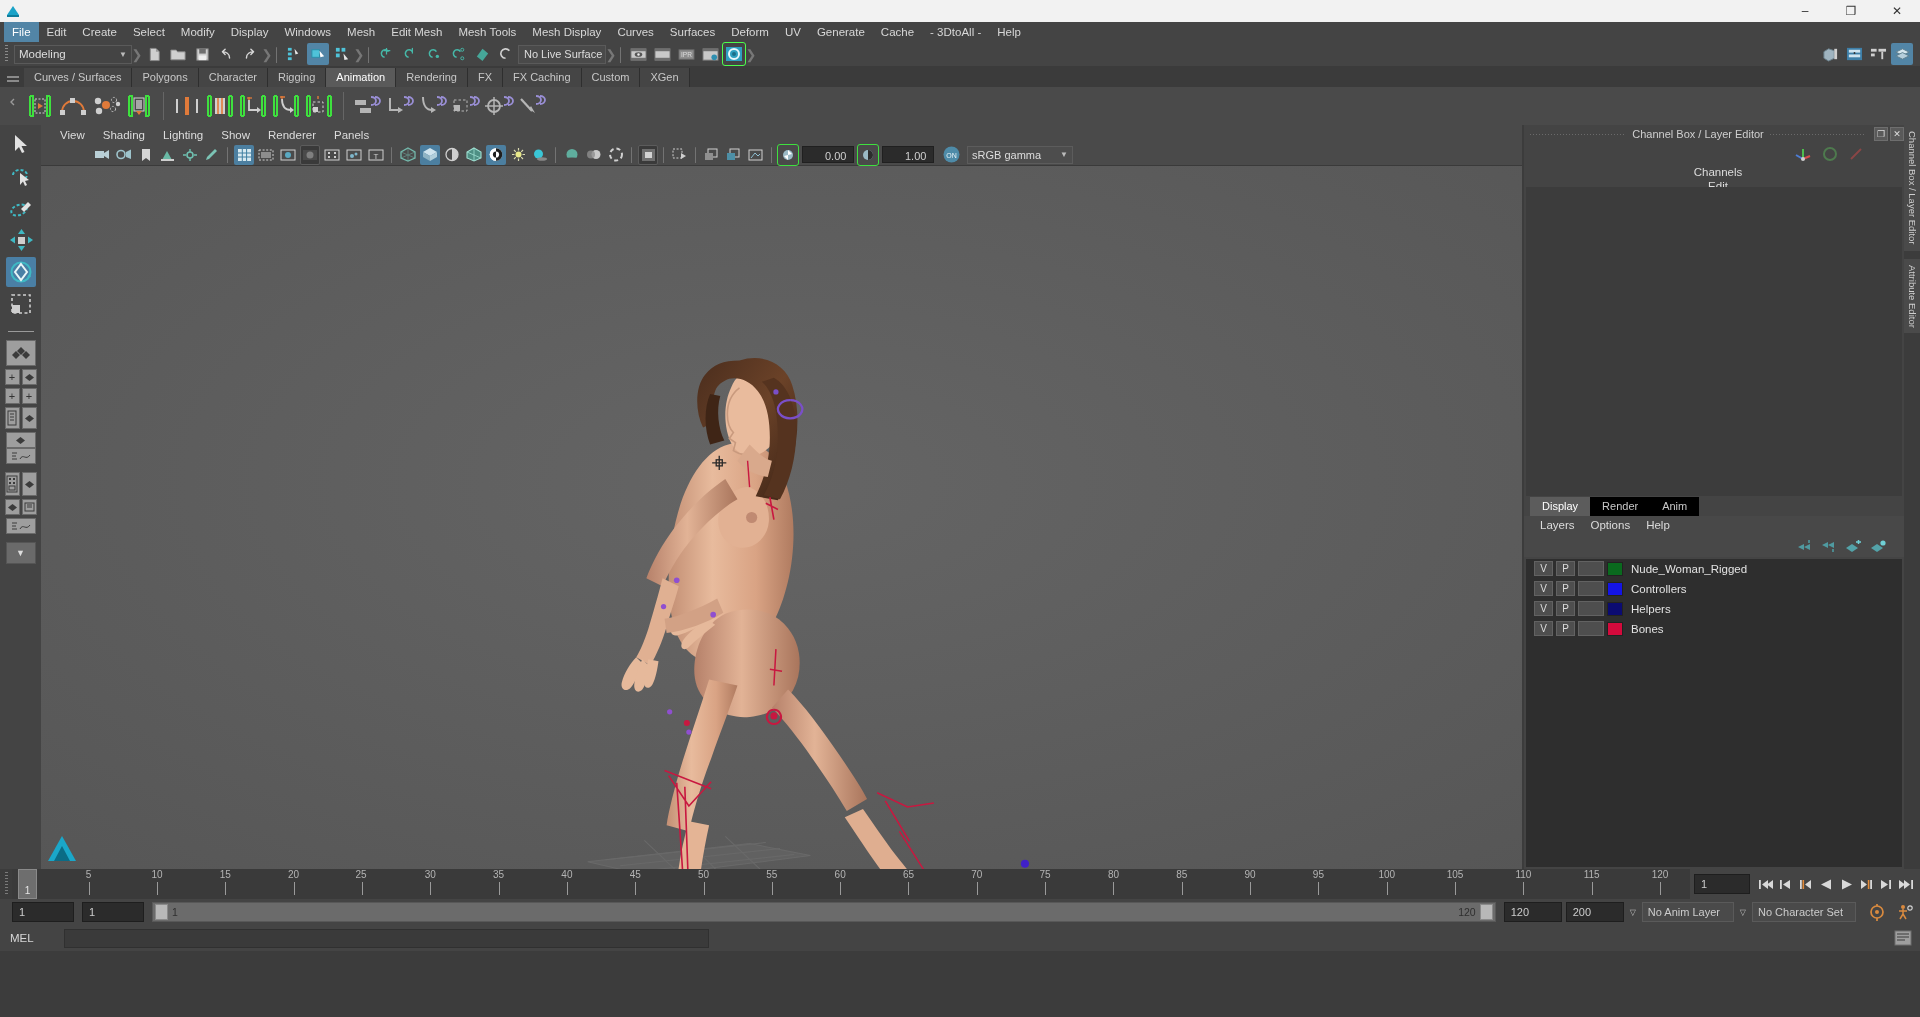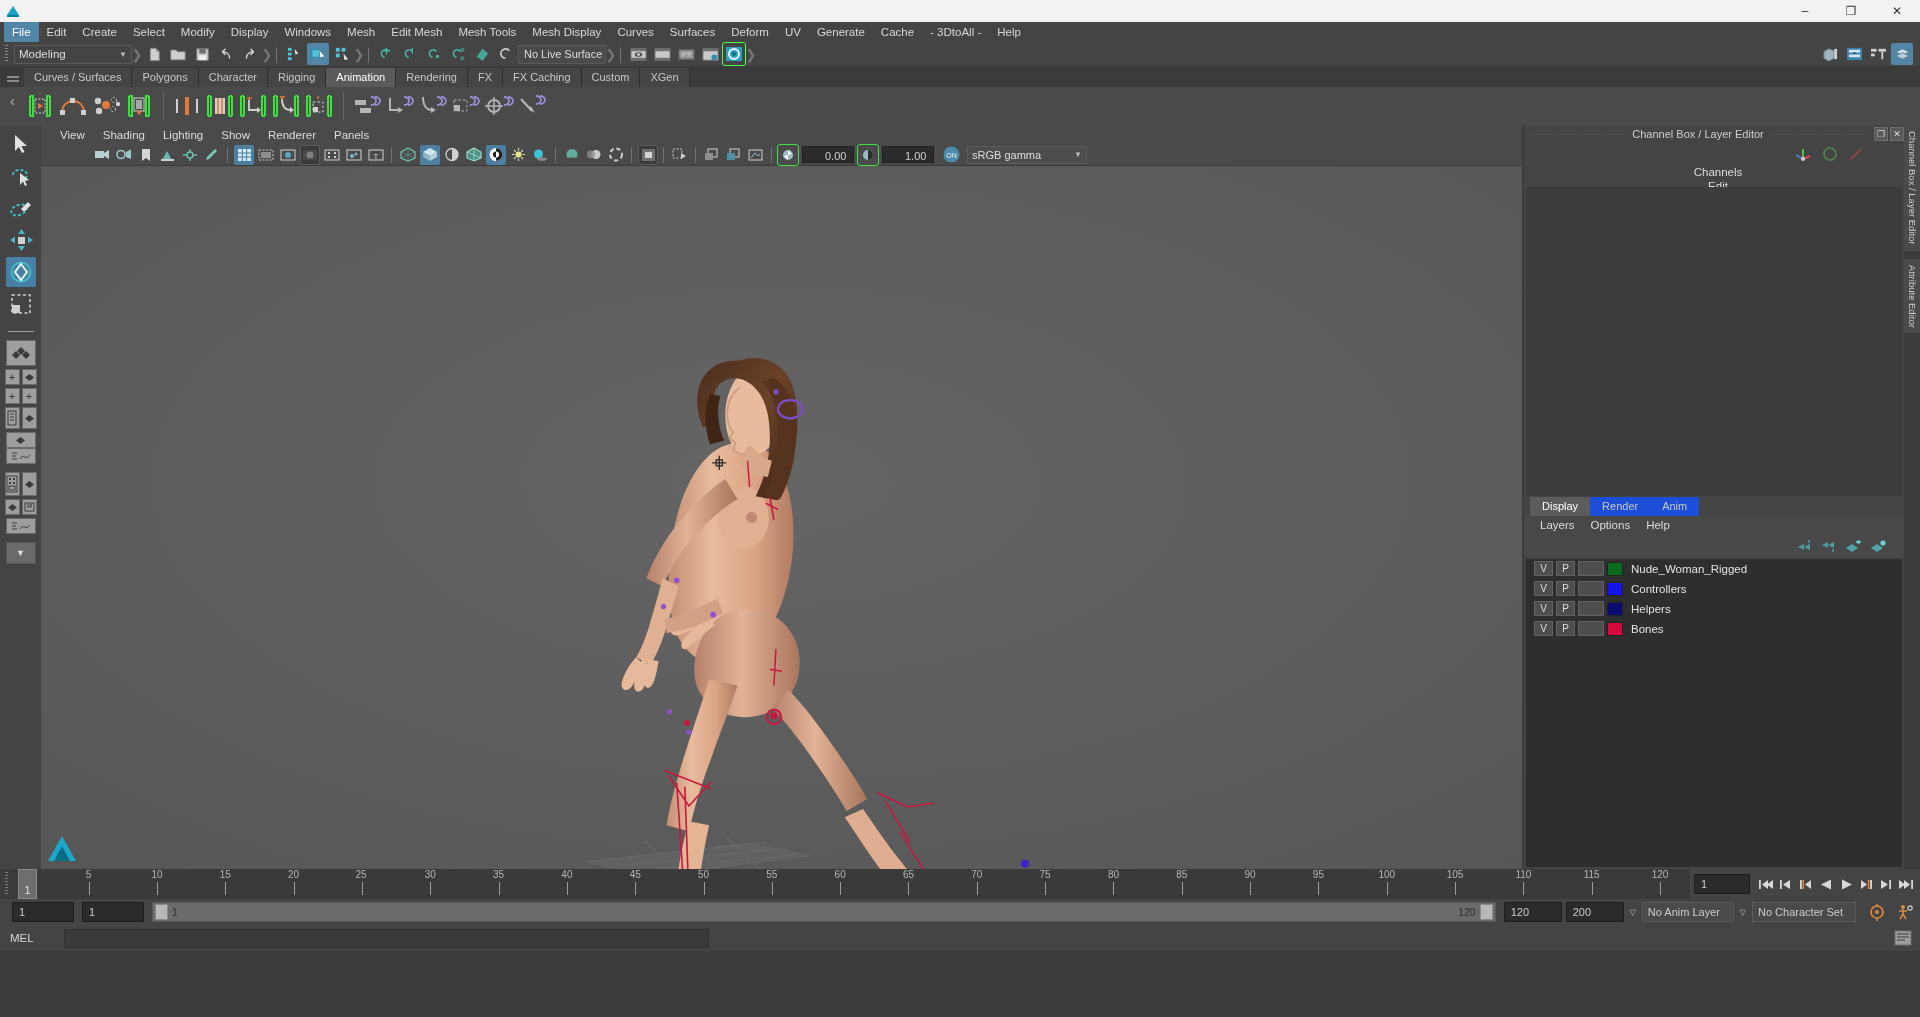--- a/index.html
+++ b/index.html
@@ -58,35 +58,35 @@
 
   .viewportwrap{flex:1;background:#3c3c3c;display:flex;flex-direction:column;border-right:2px solid #3c3c3c;}
   .vp-menubar{height:19px;background:#4a4a4a;display:flex;align-items:center;padding-left:10px;}
   .vp-menu{font-size:11.5px;color:#dcdcdc;padding:1px 9px;}
   .vp-toolbar{height:22px;background:#4a4a4a;display:flex;align-items:center;padding-left:50px;border-bottom:1px solid #3a3a3a;}
   .vtbtn{width:20px;height:20px;display:flex;align-items:center;justify-content:center;margin:0 1px;border-radius:2px;}
   .vtbtn.on{background:#4c7fa0;}
   .vtbtn.pressed{background:#3a3a3a;border:1px solid #5c5c5c;}
   .numfield{width:52px;height:17px;background:#2b2b2b;border:1px solid #202020;color:#cfcfcf;font-size:11px;
      display:flex;align-items:flex-end;padding-left:22px;margin:0 3px;}
-  .gammasel{width:120px;height:18px;background:#4d4d4d;border:1px solid #5c5c5c;color:#ddd;font-size:11px;
+  .gammasel{width:106px;height:18px;background:#4d4d4d;border:1px solid #5c5c5c;color:#ddd;font-size:11px;
      display:flex;align-items:center;justify-content:space-between;padding:0 4px;margin-left:5px;}
   .viewport{flex:1;background:#5d5d5d;position:relative;overflow:hidden;}
 
   
   .rightpanel{width:380px;background:#444;display:flex;flex-direction:column;}
   .rp-title{height:18px;background:#444;display:flex;align-items:center;justify-content:center;position:relative;font-size:11px;color:#cfcfcf;}
   .rp-dots{flex:1;height:1px;margin:0 6px;background:repeating-linear-gradient(to right,#6a6a6a 0 1px,transparent 1px 3px);}
   .rp-wbtn{width:14px;height:14px;background:#5a5a5a;border:1px solid #6e6e6e;display:flex;align-items:center;justify-content:center;
       font-size:9px;color:#ddd;margin-left:2px;}
   .rp-menubar{height:20px;background:#444;display:flex;align-items:center;padding-left:8px;flex-direction:column;}
   .rp-menu{font-size:11.5px;color:#dcdcdc;padding:1px 8px;}
   .channelbox{flex:1;background:#3c3c3c;margin:2px 2px 0 2px;}
   .layer-tabs{height:20px;background:#444;display:flex;align-items:flex-end;padding-left:6px;}
-  .ltab{font-size:11px;color:#c8c8c8;padding:3px 12px;height:19px;line-height:13px;background:#1d4ed8;}
+  .ltab{font-size:11px;color:#c8c8c8;padding:3px 12px;height:19px;line-height:13px;background:#000000;}
   .ltab.active{background:#5c5c5c;color:#fff;}
   .layer-menubar{height:19px;background:#484848;display:flex;align-items:center;padding-left:8px;}
   .lmenu{font-size:11.5px;color:#dcdcdc;padding:1px 8px;}
   .layer-toolbar{height:22px;background:#484848;display:flex;align-items:center;justify-content:flex-end;padding-right:18px;gap:8px;}
   .layerlist{flex:1;background:#2e2e2e;margin:2px;}
   .layerrow{height:20px;display:flex;align-items:center;padding-left:8px;}
   .lcell{width:19px;height:15px;background:#4e4e4e;border:1px solid #626262;display:flex;align-items:center;
      justify-content:center;font-size:10px;color:#ddd;margin-right:3px;}
   .lcell.empty{width:26px;}
   .lswatch{width:16px;height:14px;margin-right:8px;border:1px solid #222;}

